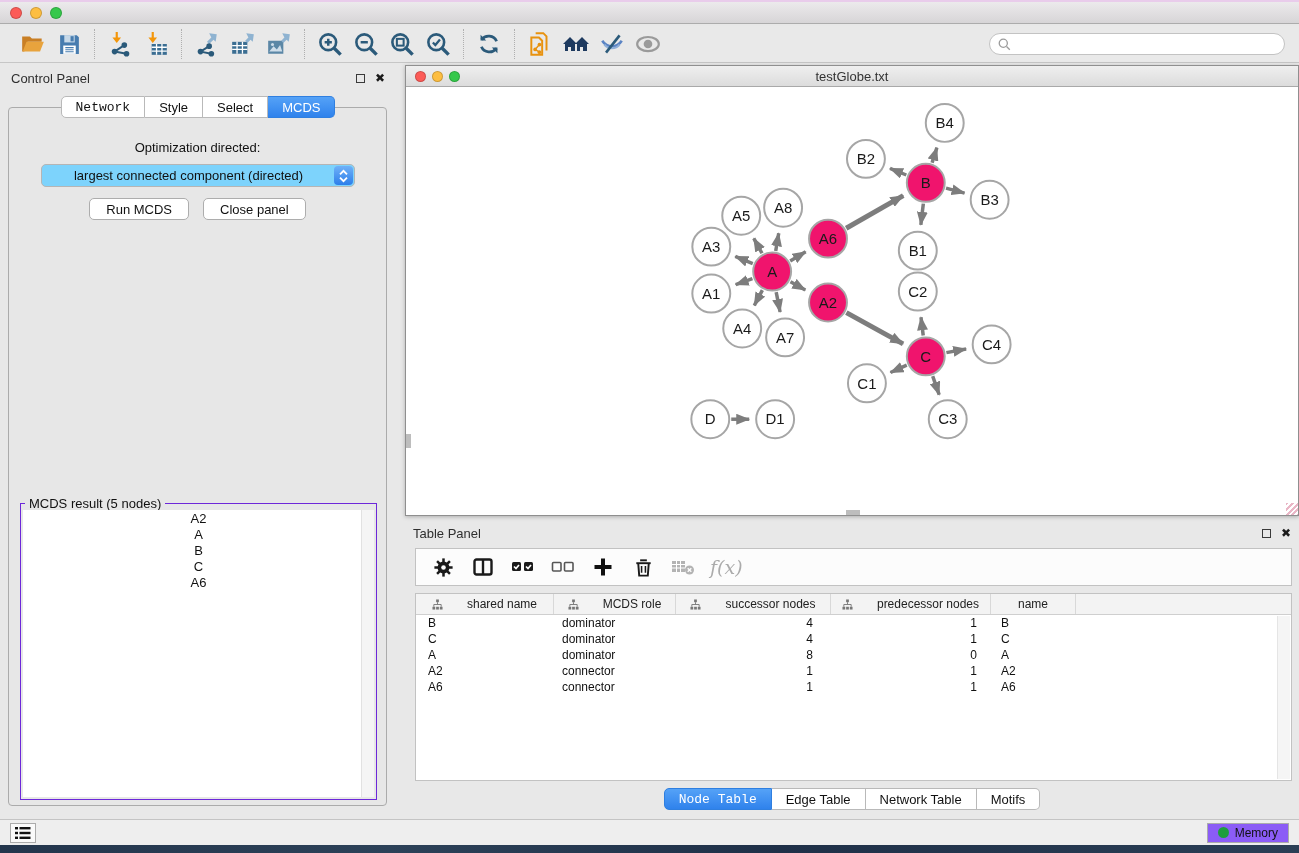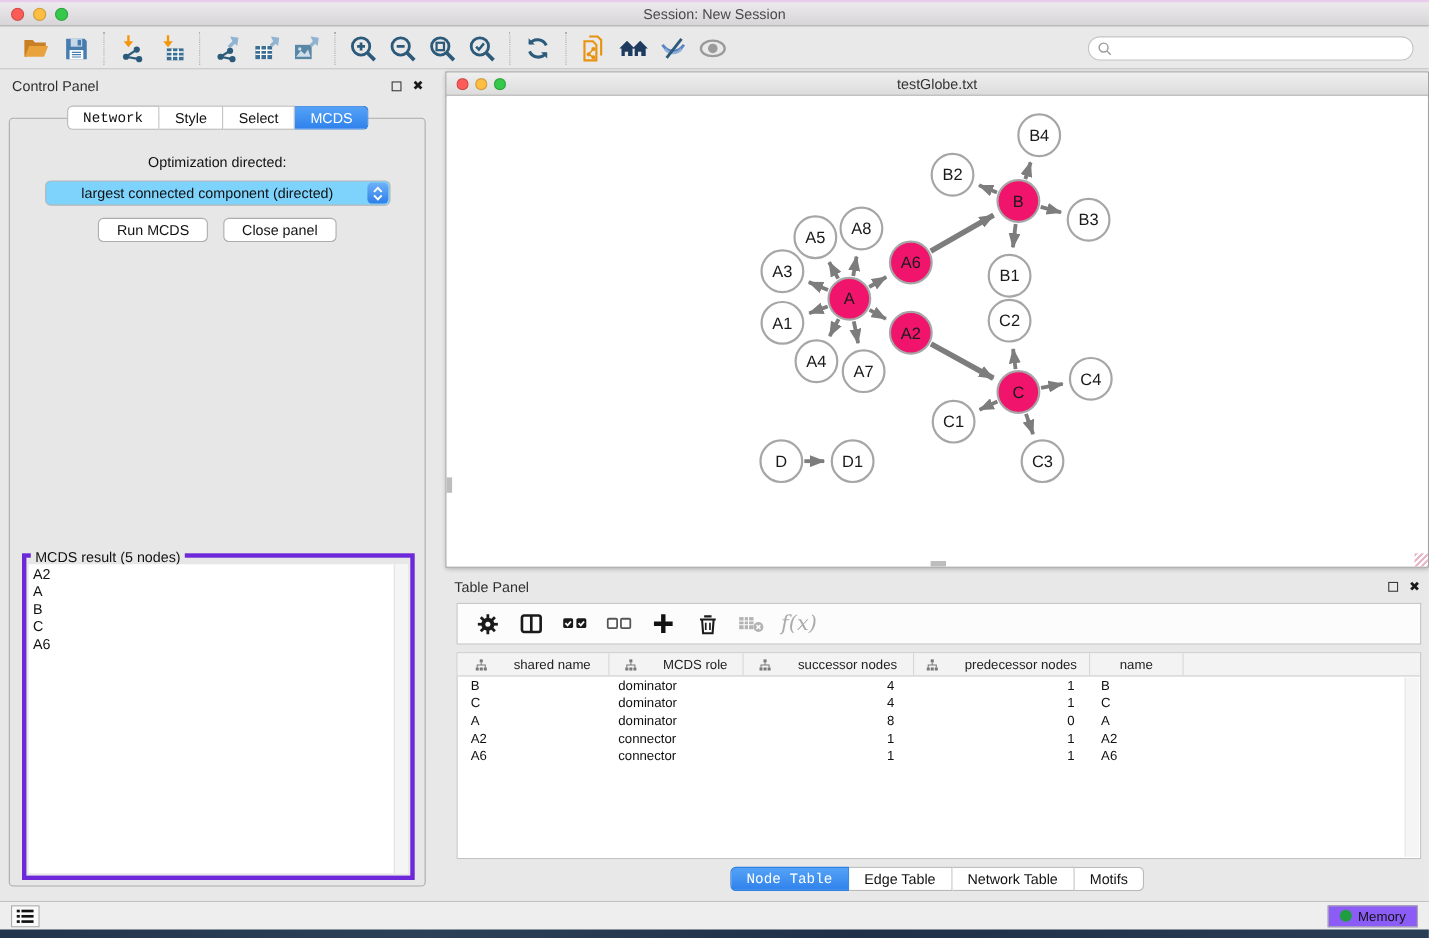--- a/index.html
+++ b/index.html
@@ -43,21 +43,21 @@
   .opt-label { text-align:center; margin-top:32px; font-size:13px; color:#111; }
   .dropdown { position:relative; margin:9px auto 0; width:314px; height:23px; background:#7dd3fc;
     border:1px solid #B5B5B5; border-radius:5px; display:flex; align-items:center; cursor:pointer; }
   .dropdown .dd-text { flex:1; text-align:center; font-size:13px; color:#111; padding-right:18px; }
   .dd-stepper { position:absolute; right:1px; top:1px; width:19px; height:19px; border-radius:4px;
     background:linear-gradient(#6FB1F8,#2D7FEA); display:flex; flex-direction:column; align-items:center; justify-content:center; }
   .dd-stepper svg { display:block; }
   .btnrow { display:flex; justify-content:center; gap:14px; margin-top:11px; }
   .mac-btn { height:22px; padding:0 16px; background:#fff; border:1px solid #ADADAD; border-radius:5px;
     font-size:13px; color:#111; display:flex; align-items:center; cursor:pointer; }
-  .resultbox { position:absolute; left:11px; right:9px; top:395px; bottom:5px; border:4px solid #6d28d9; }
+  .resultbox { position:absolute; left:11px; right:9px; top:395px; bottom:5px; border:1px solid #6d28d9;text-align:center; }
   .result-legend { position:absolute; top:-8px; left:4px; background:#E7E7E7; padding:0 4px; font-size:13px; color:#111; }
   .result-list { position:absolute; inset:6px 2px 2px 2px; background:#fff; overflow:hidden; }
   .result-item { font-size:13px; color:#111; padding:1px 4px; height:16px; }
   .list-scroll { position:absolute; top:6px; bottom:2px; right:2px; width:13px; background:#F5F5F5; border-left:1px solid #E2E2E2; }
 
   
   .net-window { position:absolute; left:405px; top:65px; width:894px; height:451px;
     border:1px solid #8F8F8F; background:#fff; box-shadow:0 1px 4px rgba(0,0,0,.25); }
   .net-titlebar { height:21px; background:linear-gradient(#EFEFEF,#DCDCDC); border-bottom:1px solid #A9A9A9;
     position:relative; display:flex; align-items:center; }
@@ -108,21 +108,20 @@
 <body>
 
 <div class="app">
 
   <div class="titlebar">
     <div class="lights">
       <span class="light red"></span>
       <span class="light yellow"></span>
       <span class="light green"></span>
     </div>
-    <div class="win-title">Session: New Session</div>
   </div>
 
   <div class="toolbar">
     <div class="tgroup">
       <span class="ticon">
         <svg width="26" height="26" viewBox="0 0 24 24">
             <path d="M2 5h7l2 2h9v3H7L4 19H2z" fill="#C97F25"></path>
             <path d="M6 10h16l-3.5 9H2.5z" fill="#E8A33D"></path>
           </svg>
       </span>

